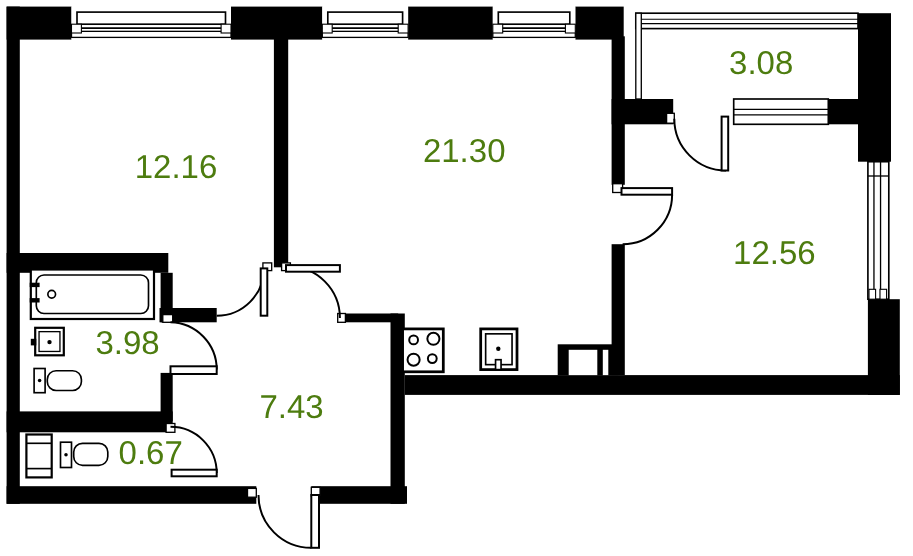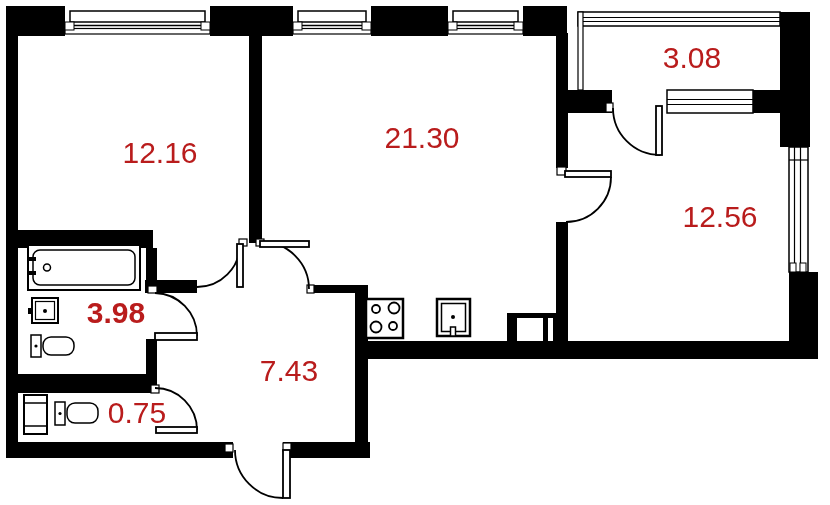--- a/index.html
+++ b/index.html
@@ -1,19 +1,19 @@
 <!DOCTYPE html>
 <html><head>
 <meta charset="utf-8">
 <style>
   html,body{margin:0;padding:0;background:#fff;}
   #plan{position:relative;width:830px;height:505px;background:#fff;overflow:hidden;
         font-family:"Liberation Sans", sans-serif;}
   #plan svg{position:absolute;left:0;top:0;}
-  .lbl{position:absolute;transform:translate(-50%,-50%);font-size:30px;color:#b91c1c;
+  .lbl{position:absolute;transform:translate(-50%,-50%);font-size:30px;color:#4d7c0f;
        white-space:nowrap;letter-spacing:0px;}
 </style>
 </head>
 <body>
 
 <div id="plan">
 <svg width="830" height="505" viewBox="0 0 830 505">
 
   <g fill="#000">
     <rect x="6" y="6" width="12" height="452"></rect>
@@ -177,17 +177,17 @@
     <rect x="437" y="299" width="33" height="37" fill="#fff" stroke="#000" stroke-width="2.5"></rect>
     <rect x="441.5" y="303.5" width="24" height="28" fill="#fff" stroke="#000" stroke-width="1.5"></rect>
     <circle cx="453" cy="317" r="2" fill="#000"></circle>
     <rect x="450.5" y="327" width="5" height="9" fill="#fff" stroke="#000" stroke-width="1.5"></rect>
   </g>
 </svg>
 
   <div class="lbl" style="left:160px;top:117px;margin-top:36px;">12.16</div>
   <div class="lbl" style="left:422px;top:138px;text-align:right;">21.30</div>
   <div class="lbl" style="left:692px;top:58px;">3.08</div>
-  <div class="lbl" style="left:704px;top:217px;margin-left:16px;">12.56</div>
-  <div class="lbl" style="left:116px;top:313px;font-weight:bold;">3.98</div>
-  <div class="lbl" style="left:289px;top:371px;">7.43</div>
-  <div class="lbl" style="left:137px;top:413px;">0.75</div>
+  <div class="lbl" style="left:704px;top:231px;">12.56</div>
+  <div class="lbl" style="left:116px;top:313px;">3.98</div>
+  <div class="lbl" style="left:265px;top:371px;">7.43</div>
+  <div class="lbl" style="left:137px;top:413px;">0.67</div>
 </div>
 
 </body></html>

